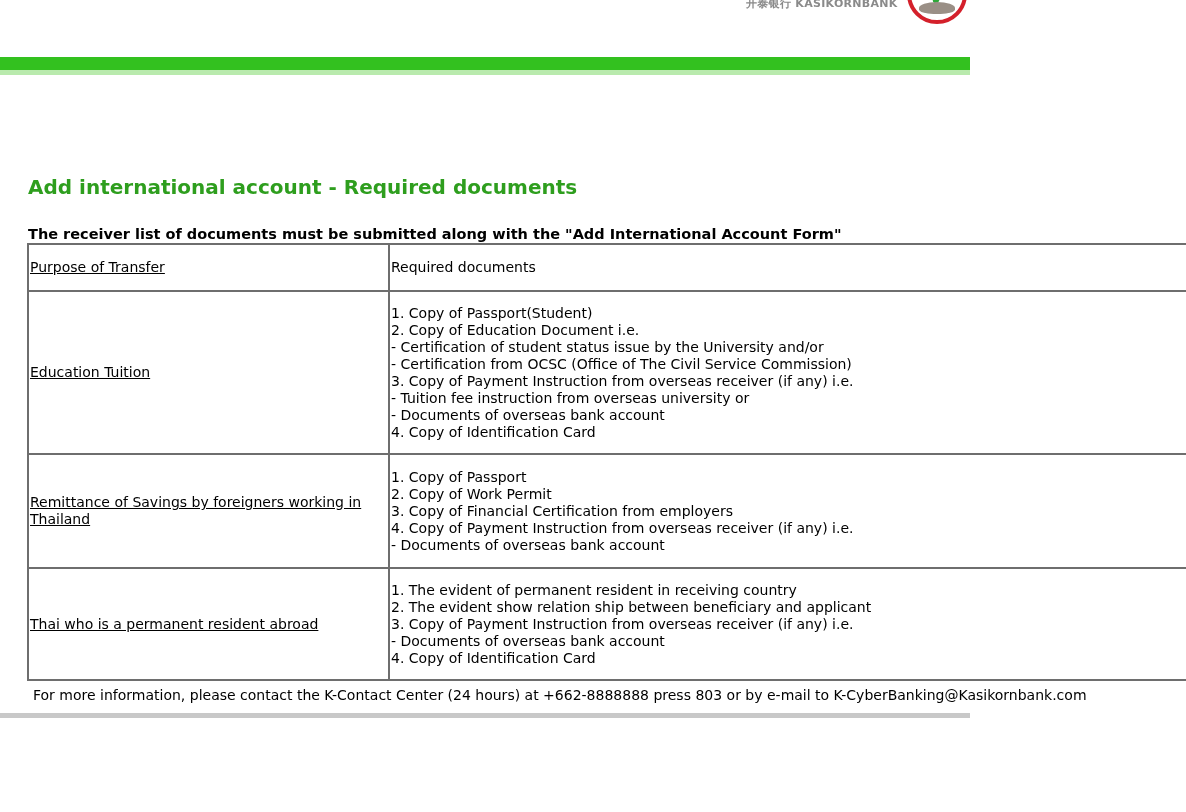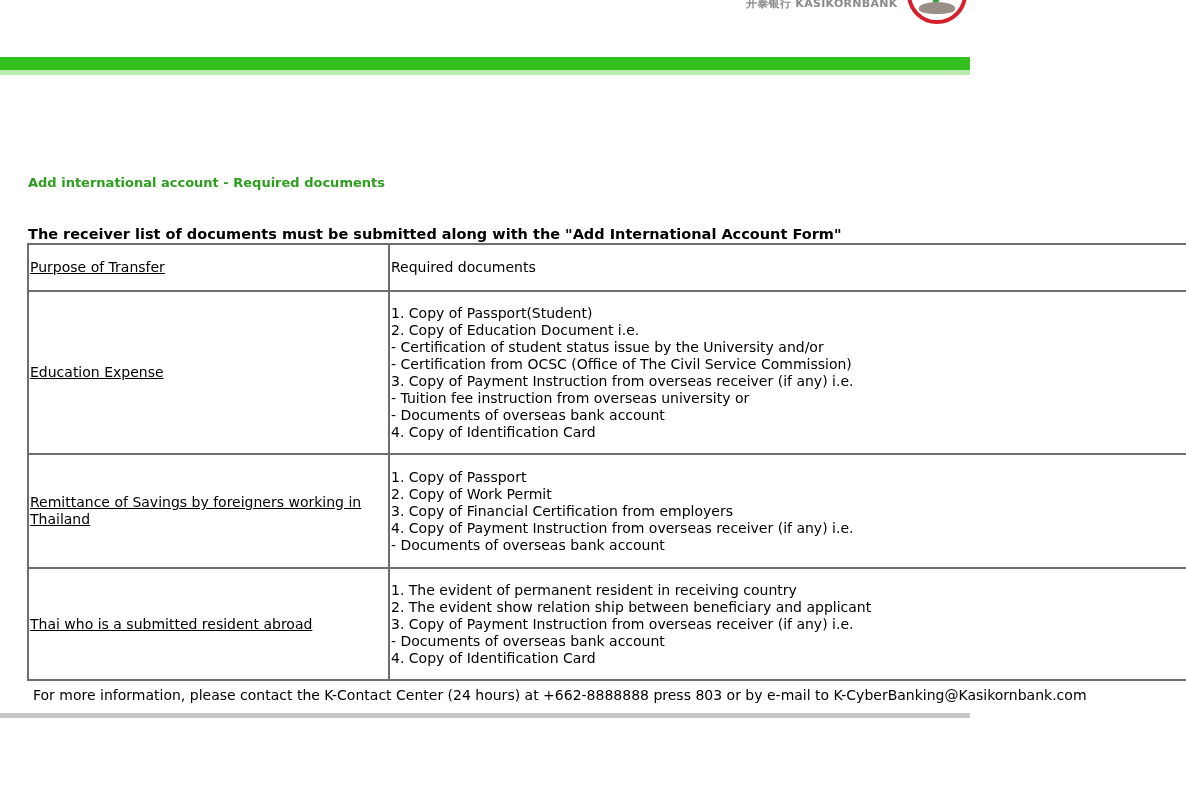--- a/index.html
+++ b/index.html
@@ -73,21 +73,21 @@
       top: 70px;
       width: 970px;
       height: 5px;
       background: #b9eaad;
     }
     
     .page-title {
       position: absolute;
       left: 28px;
       top: 175px;
-      font-size: 13px;
+      font-size: 20px;
       font-weight: bold;
       color: #2e9e1e;
       white-space: nowrap;
     }
     .intro {
       position: absolute;
       left: 28px;
       top: 226px;
       font-size: 14.5px;
       font-weight: bold;
@@ -174,21 +174,21 @@
     <tbody>
       <tr class="header-row">
         <td class="col-purpose">
           <span class="purpose-link">Purpose of Transfer</span>
         </td>
         <td>Required documents</td>
       </tr>
 
       <tr class="row-0">
         <td class="col-purpose">
-          <span class="purpose-link">Education Expense</span>
+          <span class="purpose-link">Education Tuition</span>
         </td>
         <td>
           <span class="doc-line">1. Copy of Passport(Student)</span>
           <span class="doc-line">2. Copy of Education Document i.e.</span>
           <span class="doc-line">- Certification of student status issue by the University and/or</span>
           <span class="doc-line">- Certification from OCSC (Office of The Civil Service Commission)</span>
           <span class="doc-line">3. Copy of Payment Instruction from overseas receiver (if any) i.e.</span>
           <span class="doc-line">- Tuition fee instruction from overseas university or</span>
           <span class="doc-line">- Documents of overseas bank account</span>
           <span class="doc-line">4. Copy of Identification Card</span>
@@ -203,21 +203,21 @@
           <span class="doc-line">1. Copy of Passport</span>
           <span class="doc-line">2. Copy of Work Permit</span>
           <span class="doc-line">3. Copy of Financial Certification from employers</span>
           <span class="doc-line">4. Copy of Payment Instruction from overseas receiver (if any) i.e.</span>
           <span class="doc-line">- Documents of overseas bank account</span>
         </td>
       </tr>
 
       <tr class="row-2">
         <td class="col-purpose">
-          <span class="purpose-link">Thai who is a submitted resident abroad</span>
+          <span class="purpose-link">Thai who is a permanent resident abroad</span>
         </td>
         <td>
           <span class="doc-line">1. The evident of permanent resident in receiving country</span>
           <span class="doc-line">2. The evident show relation ship between beneficiary and applicant</span>
           <span class="doc-line">3. Copy of Payment Instruction from overseas receiver (if any) i.e.</span>
           <span class="doc-line">- Documents of overseas bank account</span>
           <span class="doc-line">4. Copy of Identification Card</span>
         </td>
       </tr>
     </tbody>

